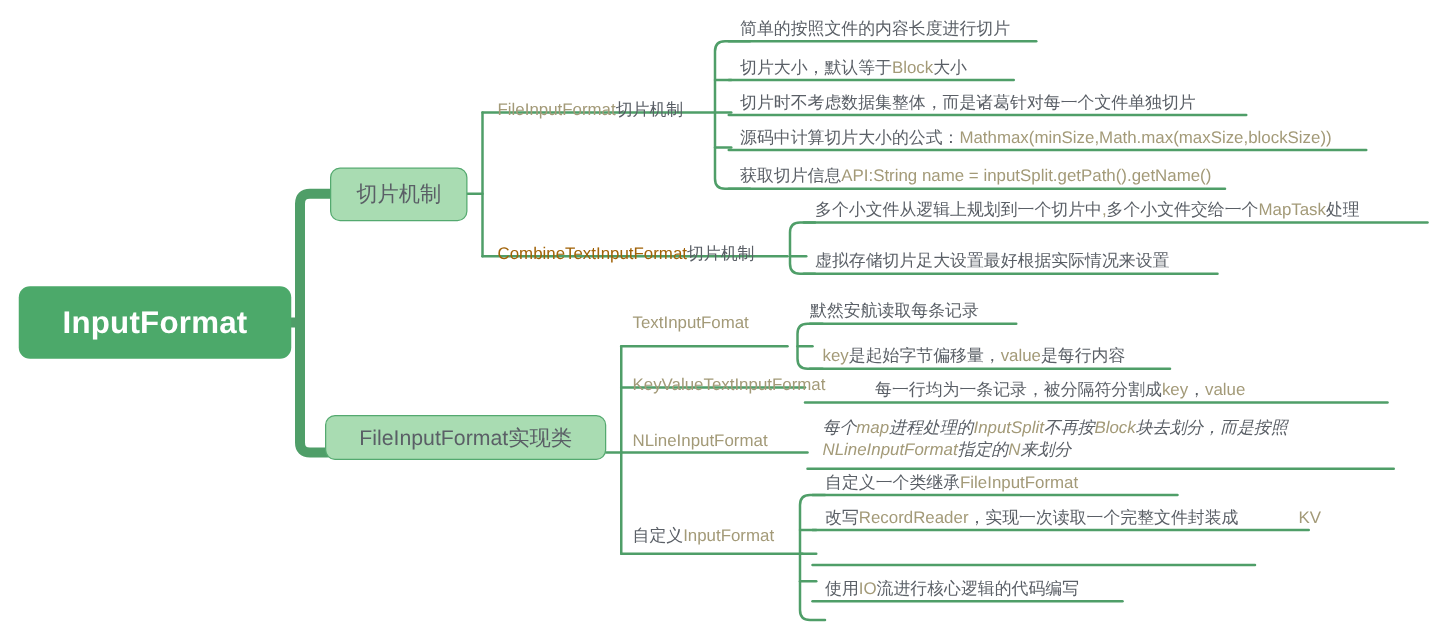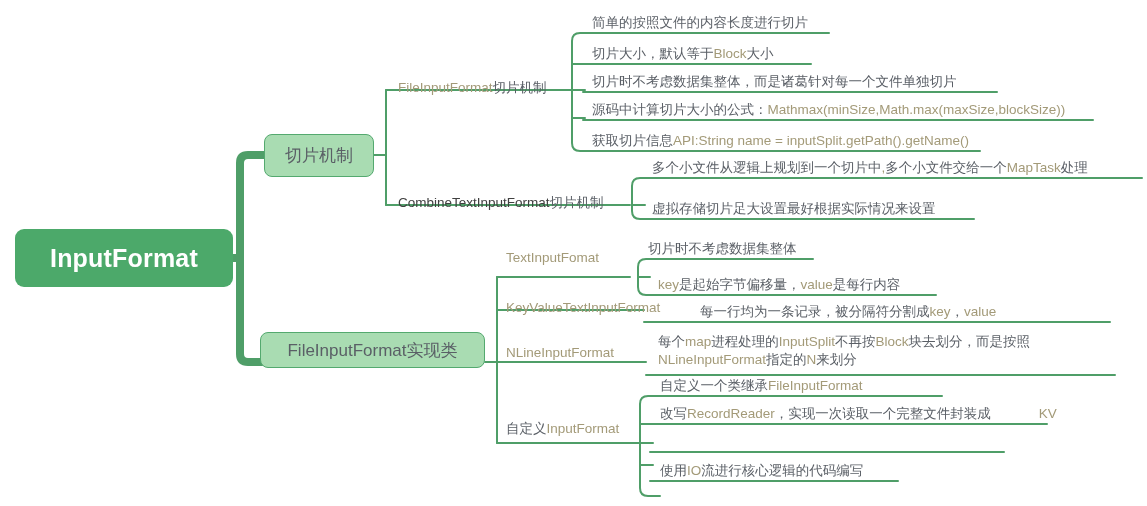--- a/index.html
+++ b/index.html
@@ -183,21 +183,21 @@
   <div class="l2-node" id="node-slice" data-interactable="true">
     <span class="label" data-interactable="false">切片机制</span>
   </div>
 
   <div class="l2-node" id="node-impl" data-interactable="true">
     <span class="label" data-interactable="false">FileInputFormat实现类</span>
   </div>
 
   <div class="l3-label" style="left:398px; top:80px;" data-interactable="true"><span class="lat" style="color: rgb(163, 154, 120);">FileInputFormat</span>切片机制</div>
 
-  <div class="l3-label" style="left:398px; top:195px;" data-interactable="true"><span class="lat" style="color: #404040;">CombineTextInputFormat</span>切片机制</div>
+  <div class="l3-label" style="left:398px; top:195px;" data-interactable="true"><span class="lat" style="color: #a16207;">CombineTextInputFormat</span>切片机制</div>
 
   <div class="leaf" style="left:592px; top:14px;" data-interactable="true">
     <span data-interactable="false">简单的按照文件的内容长度进行切片</span>
   </div>
 
   <div class="leaf" style="left:592px; top:45px;" data-interactable="true">
     <span data-interactable="false">切片大小，默认等于<span class="lat" style="color: rgb(163, 154, 120);">Block</span>大小</span>
   </div>
 
   <div class="leaf" style="left:592px; top:73px;" data-interactable="true">
@@ -222,32 +222,32 @@
 
   <div class="l3-label" style="left:506px; top:250px;" data-interactable="true"><span class="lat" style="color: rgb(163, 154, 120);">TextInputFomat</span></div>
 
   <div class="l3-label" style="left:506px; top:300px;" data-interactable="true"><span class="lat" style="color: rgb(163, 154, 120);">KeyValueTextInputFormat</span></div>
 
   <div class="l3-label" style="left:506px; top:345px;" data-interactable="true"><span class="lat" style="color: rgb(163, 154, 120);">NLineInputFormat</span></div>
 
   <div class="l3-label" style="left:506px; top:421px;" data-interactable="true">自定义<span class="lat" style="color: rgb(163, 154, 120);">InputFormat</span></div>
 
   <div class="leaf" style="left:648px; top:240px;" data-interactable="true">
-    <span data-interactable="false">切片时不考虑数据集整体</span>
+    <span data-interactable="false">默然安航读取每条记录</span>
   </div>
 
   <div class="leaf" style="left:658px; top:276px;" data-interactable="true">
     <span data-interactable="false"><span class="lat" style="color: rgb(163, 154, 120);">key</span>是起始字节偏移量，<span class="lat" style="color: rgb(163, 154, 120);">value</span>是每行内容</span>
   </div>
 
   <div class="leaf" style="left:700px; top:303px;" data-interactable="true">
     <span data-interactable="false">每一行均为一条记录，被分隔符分割成<span class="lat" style="color: rgb(163, 154, 120);">key</span>，<span class="lat" style="color: rgb(163, 154, 120);">value</span></span>
   </div>
 
-  <div class="leaf two-line" style="left:658px; top:333px; width:452px;" data-interactable="true">
+  <div class="leaf two-line" style="left:658px; top:333px; width:452px;font-style:italic;" data-interactable="true">
     <span data-interactable="false">每个<span class="lat" style="color: rgb(163, 154, 120);">map</span>进程处理的<span class="lat" style="color: rgb(163, 154, 120);">InputSplit</span>不再按<span class="lat" style="color: rgb(163, 154, 120);">Block</span>块去划分，而是按照<span class="lat" style="color: rgb(163, 154, 120);">NLineInputFormat</span>指定的<span class="lat" style="color: rgb(163, 154, 120);">N</span>来划分</span>
   </div>
 
   <div class="leaf" style="left:660px; top:377px;" data-interactable="true">
     <span data-interactable="false">自定义一个类继承<span class="lat" style="color: rgb(163, 154, 120);">FileInputFormat</span></span>
   </div>
 
   <div class="leaf" style="left:660px; top:405px;" data-interactable="true">
     <span data-interactable="false">改写<span class="lat" style="color: rgb(163, 154, 120);">RecordReader</span>，实现一次读取一个完整文件封装成<span class="lat" style="color: rgb(163, 154, 120); padding-left: 48px;">KV</span></span>
   </div>

